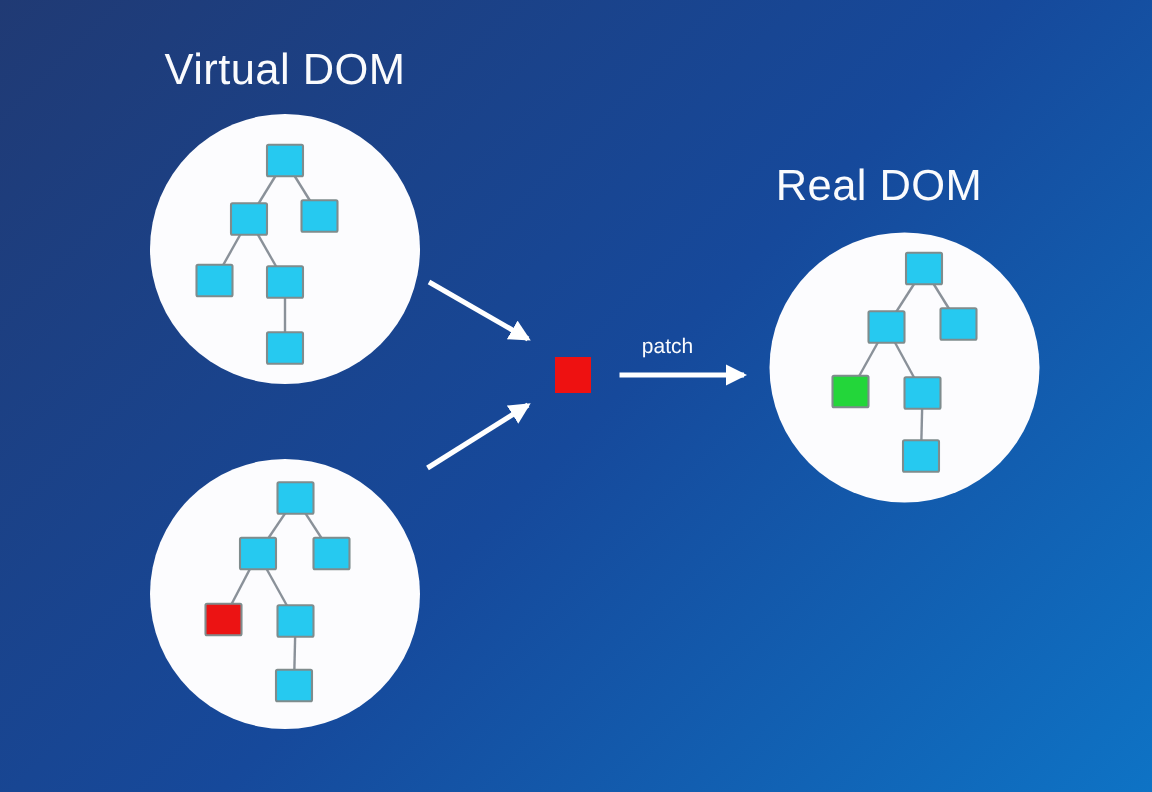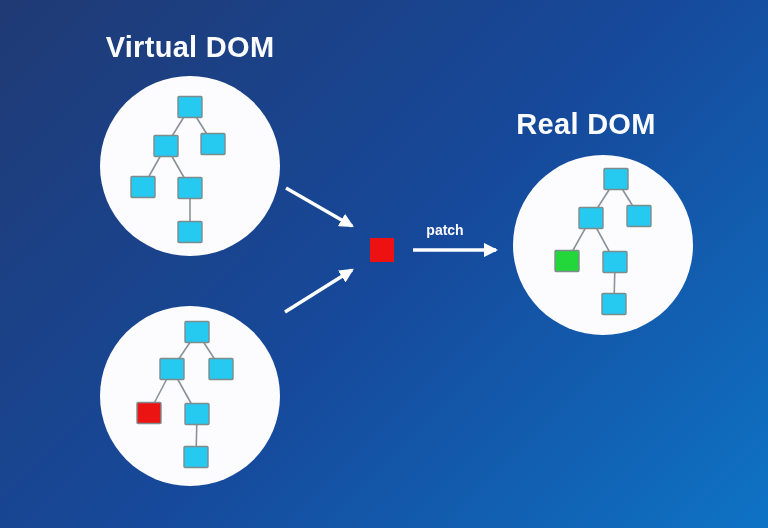--- a/index.html
+++ b/index.html
@@ -9,21 +9,21 @@
     overflow:hidden;
     background:linear-gradient(135deg,#203A74 0%,#16499B 52%,#0E73C5 100%);
     font-family:"Liberation Sans", sans-serif;
   }
   .title{
     position:absolute;
     width:180px;
     text-align:center;
     color:#FAFBFD;
     font-size:29px;
-    font-weight:700;
+    font-weight:400;
     letter-spacing:0.3px;
     white-space:nowrap;
     z-index:3;
   }
   .title.virtual{left:100px;top:31px;}
   .title.real{left:496px;top:108px;}
   .dom-circle{
     position:absolute;
     width:180px;height:180px;
     border-radius:50%;
@@ -41,21 +41,21 @@
   .diff-square{
     position:absolute;
     z-index:4;
   }
   .patch-label{
     position:absolute;
     left:413px;top:222px;width:64px;
     text-align:center;
     color:#FAFBFD;
     font-size:14px;
-    font-weight:700;
+    font-weight:400;
     z-index:6;
   }
 </style>
 </head>
 <body>
 
 <div class="stage" style="background: linear-gradient(135deg, rgb(32, 58, 116) 0%, rgb(22, 73, 155) 52%, rgb(14, 115, 197) 100%);">
 
   <div class="title virtual" style="color: rgb(250, 251, 253);">Virtual DOM</div>
 

